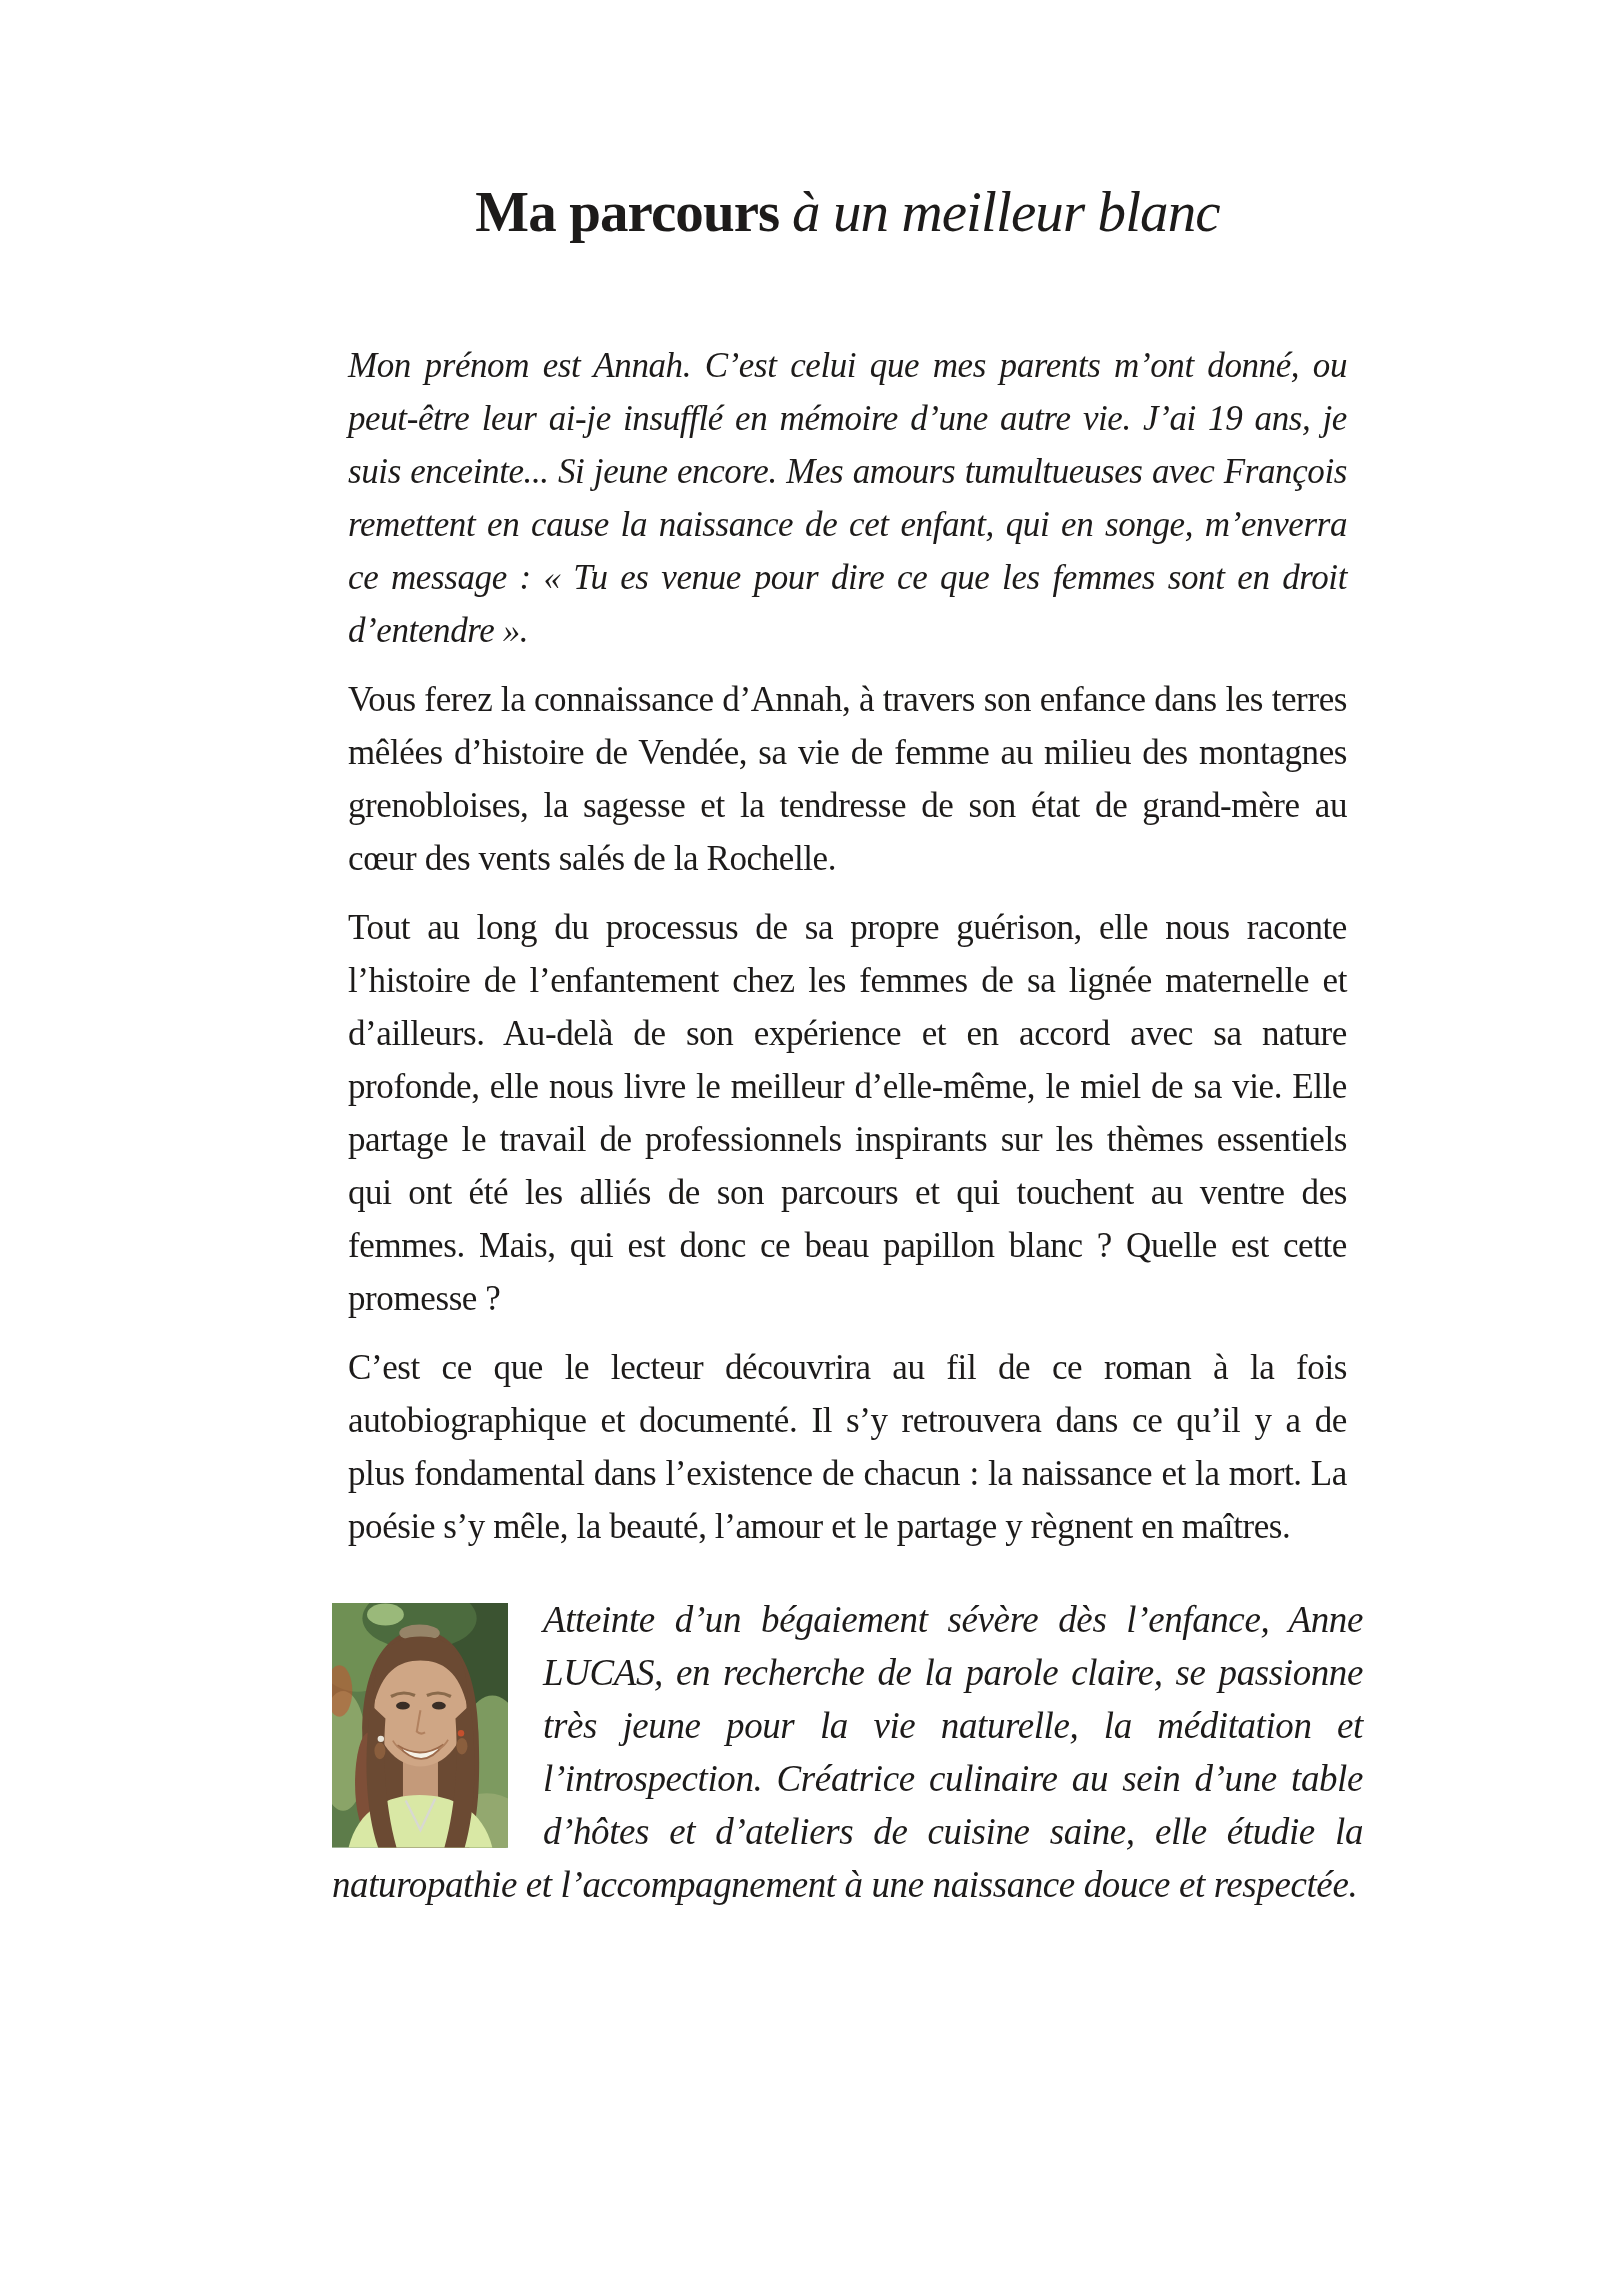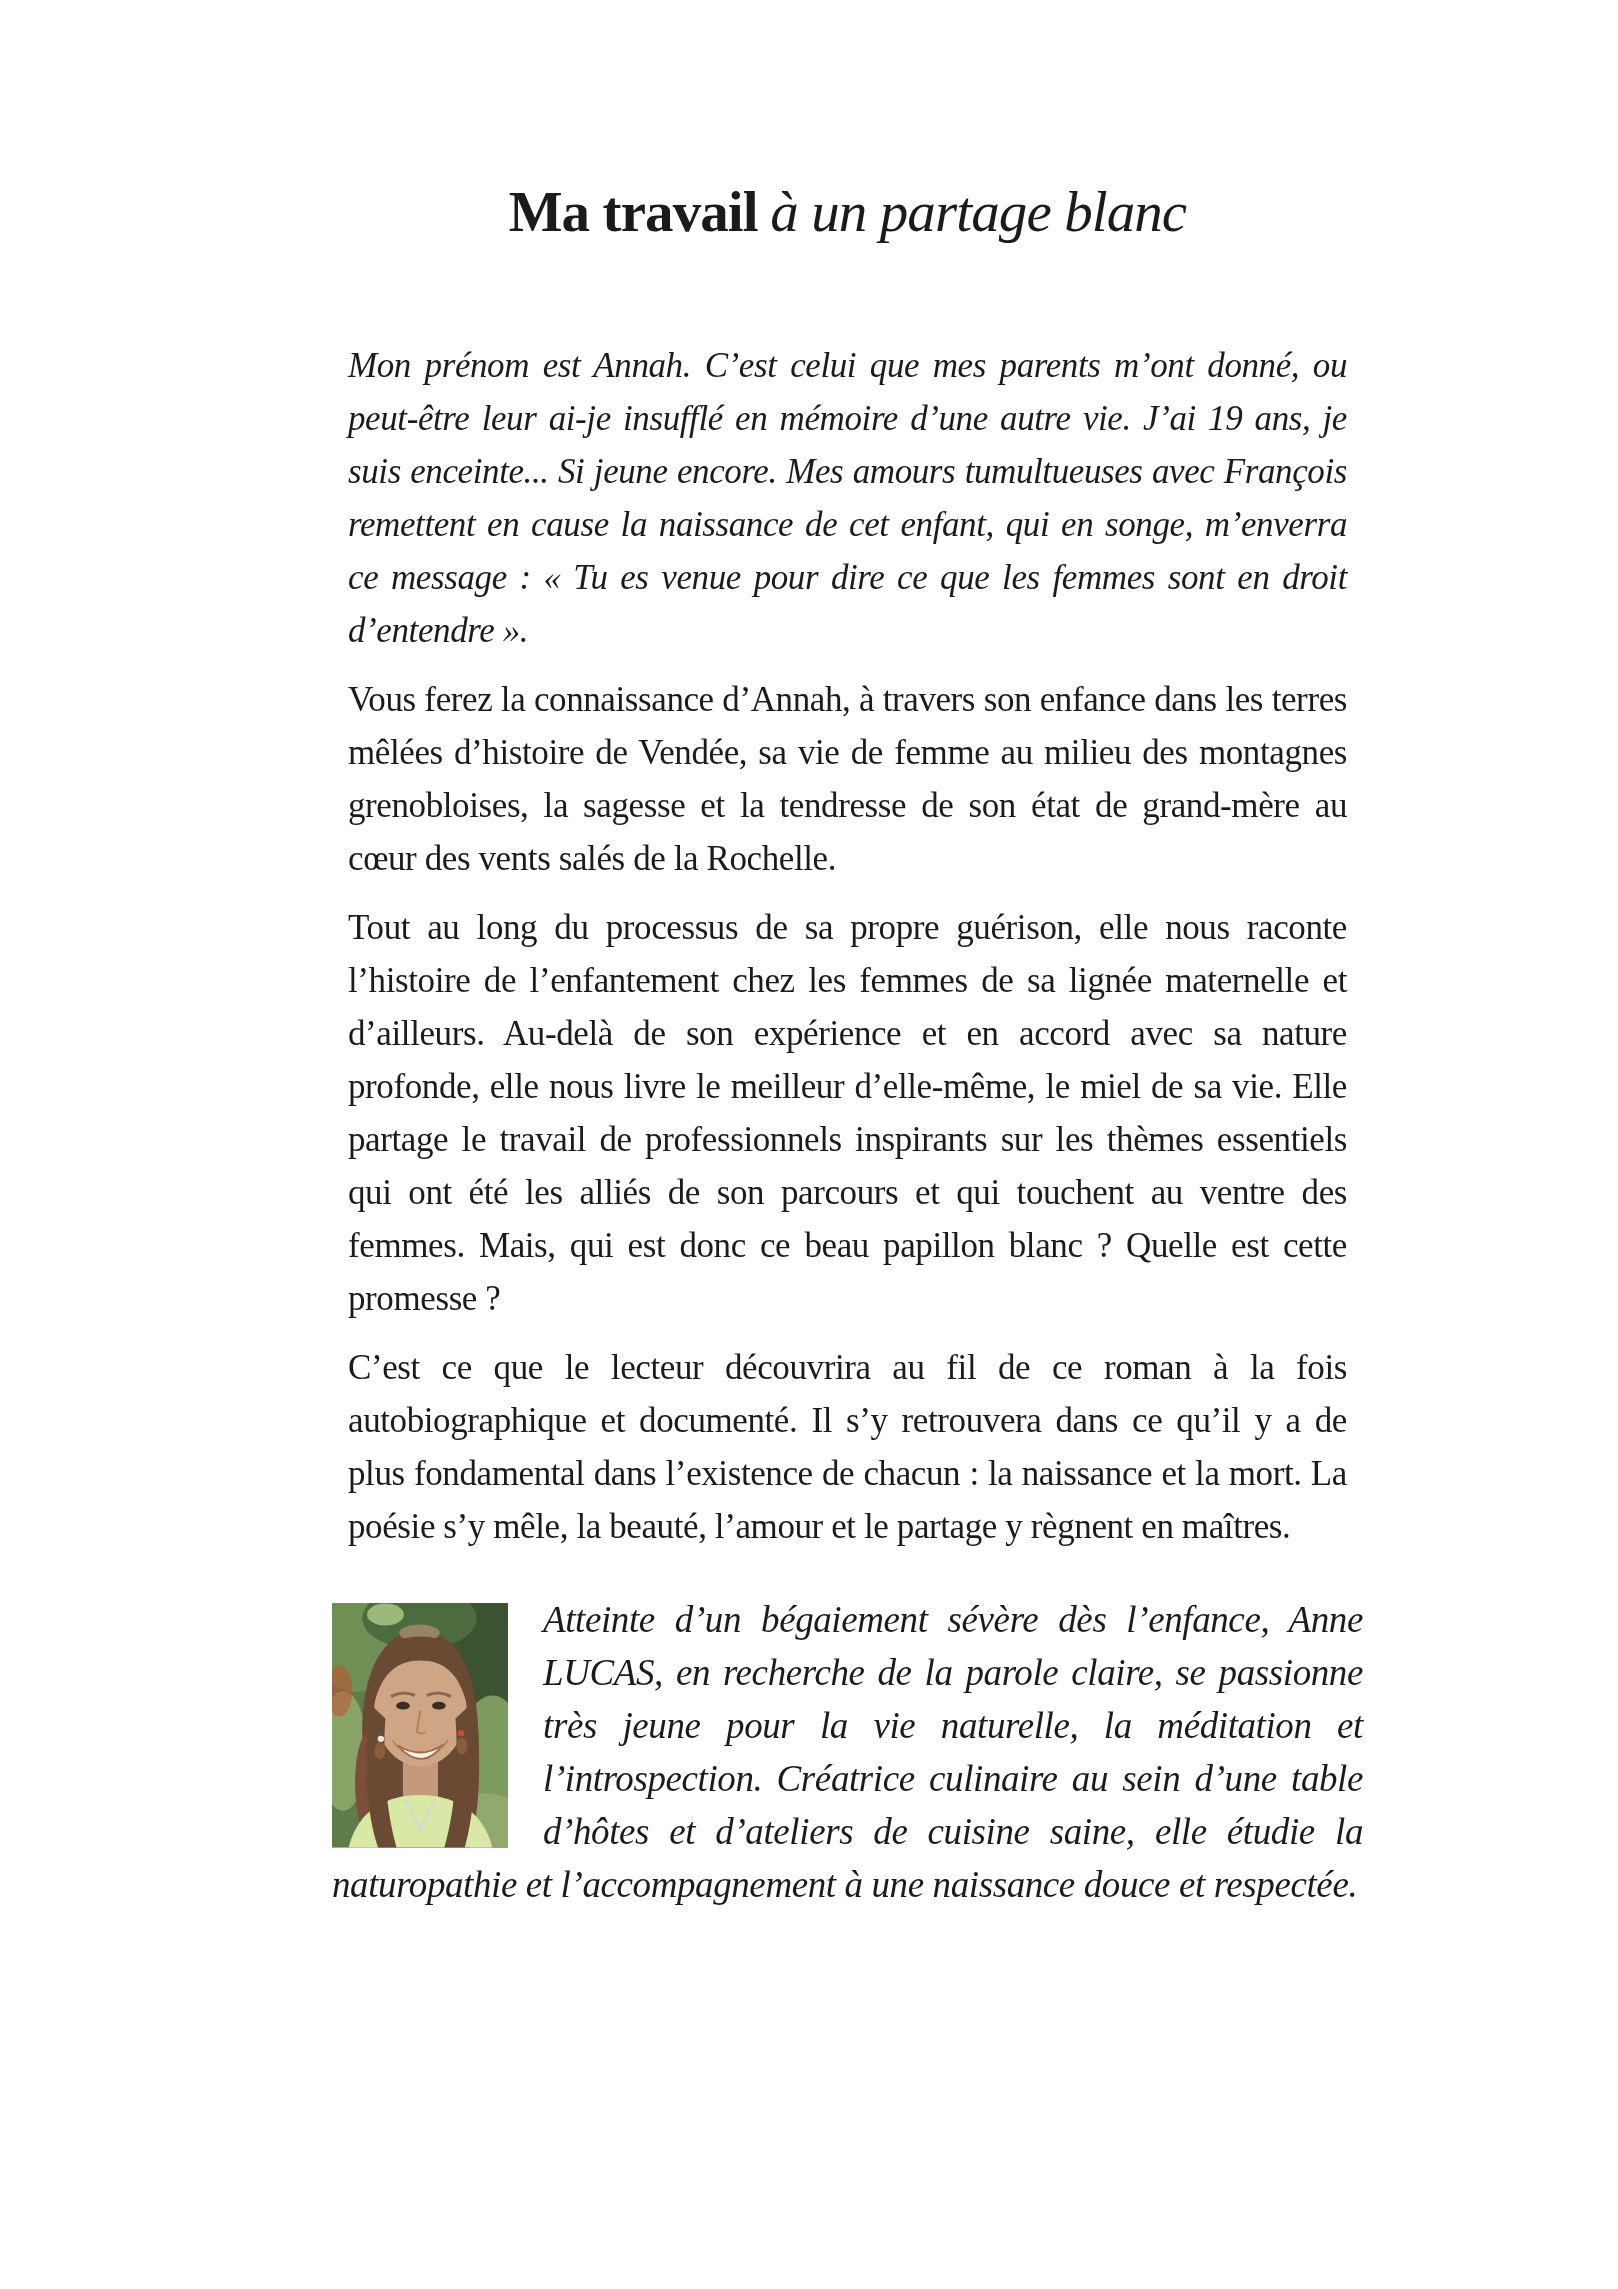--- a/index.html
+++ b/index.html
@@ -85,21 +85,21 @@
     width: 176px;
     height: 245px;
   }
 </style>
 </head>
 <body>
 
 <div class="page">
 
   <div class="title">
-    <span class="title-main">Ma travail</span><span class="title-sub">à un partage blanc</span>
+    <span class="title-main">Ma parcours</span><span class="title-sub">à un meilleur blanc</span>
   </div>
 
   <div class="synopsis">
     <p class="italic">Mon prénom est Annah. C’est celui que mes parents m’ont donné, ou peut-être leur ai-je insufflé en mémoire d’une autre vie. J’ai 19 ans, je suis enceinte... Si jeune encore. Mes amours tumultueuses avec François remettent en cause la naissance de cet enfant, qui en songe, m’enverra ce message : « Tu es venue pour dire ce que les femmes sont en droit d’entendre ».</p>
     <p>Vous ferez la connaissance d’Annah, à travers son enfance dans les terres mêlées d’histoire de Vendée, sa vie de femme au milieu des montagnes grenobloises, la sagesse et la tendresse de son état de grand-mère au cœur des vents salés de la Rochelle.</p>
     <p>Tout au long du processus de sa propre guérison, elle nous raconte l’histoire de l’enfantement chez les femmes de sa lignée maternelle et d’ailleurs. Au-delà de son expérience et en accord avec sa nature profonde, elle nous livre le meilleur d’elle-même, le miel de sa vie. Elle partage le travail de professionnels inspirants sur les thèmes essentiels qui ont été les alliés de son parcours et qui touchent au ventre des femmes. Mais, qui est donc ce beau papillon blanc ? Quelle est cette promesse ?</p>
     <p>C’est ce que le lecteur découvrira au fil de ce roman à la fois autobiographique et documenté. Il s’y retrouvera dans ce qu’il y a de plus fondamental dans l’existence de chacun : la naissance et la mort. La poésie s’y mêle, la beauté, l’amour et le partage y règnent en maîtres.</p>
   </div>
 
   <div class="bio">

